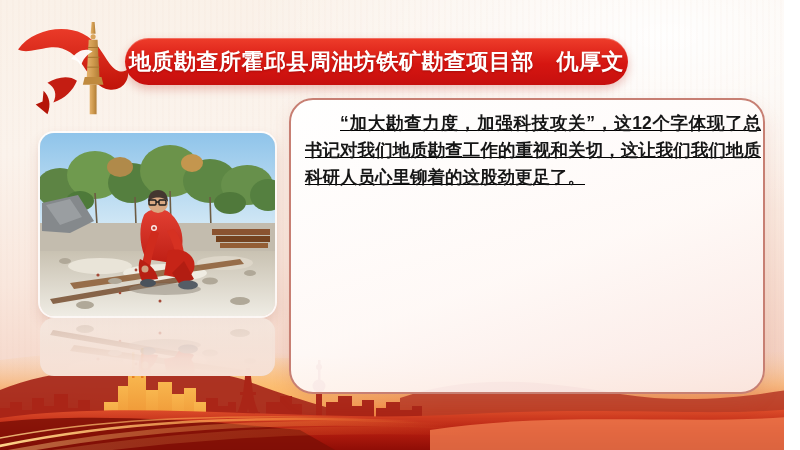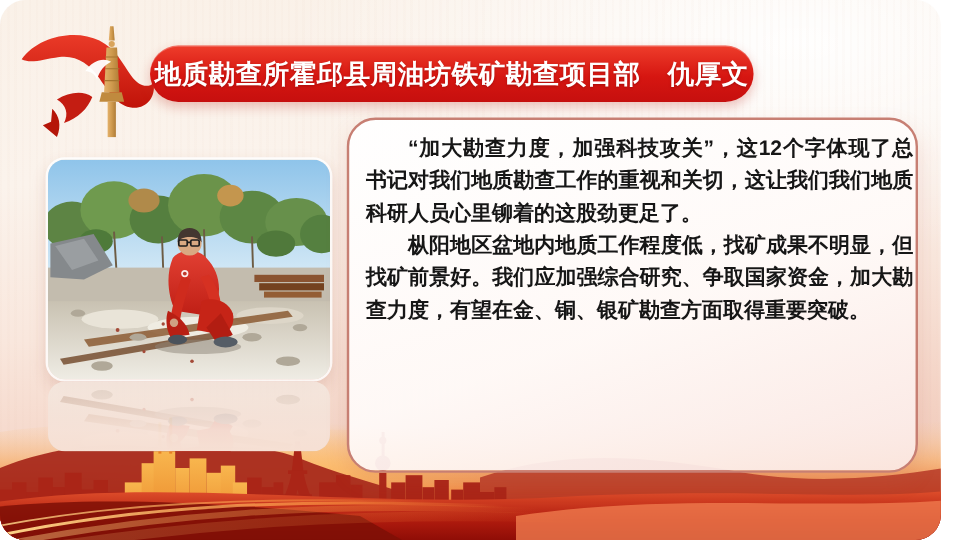--- a/index.html
+++ b/index.html
@@ -1,41 +1,41 @@
 <!DOCTYPE html>
 <html><head>
 <meta charset="utf-8">
 <style>
   html,body{margin:0;padding:0;background:#fff;}
   .slide{position:relative;width:784px;height:450px;overflow:hidden;
     font-family:"Liberation Sans",sans-serif;
     background:
       radial-gradient(120% 90% at 85% 8%, rgba(255,255,255,.95) 0%, rgba(255,255,255,0) 45%),
-      linear-gradient(175deg,#faf1e8 0%,#fbf3ec 30%,#f9e7dd 55%,#f4d3c5 78%,#f0c2b0 100%); border-radius: 21px;}
+      linear-gradient(175deg,#faf1e8 0%,#fbf3ec 30%,#f9e7dd 55%,#f4d3c5 78%,#f0c2b0 100%);}
   .bg-texture{position:absolute;inset:0;opacity:.45;pointer-events:none;
     background:repeating-linear-gradient(90deg,rgba(214,176,152,.08) 0 2px,rgba(255,255,255,0) 2px 6px);}
   .skyline{position:absolute;left:0;bottom:0;width:800px;height:160px;}
   .emblem{position:absolute;left:14px;top:20px;width:118px;height:108px;}
   .banner{position:absolute;left:125px;top:38px;width:503px;height:47px;border-radius:24px;
     background:linear-gradient(180deg,#ee3d2b 0%,#d61611 55%,#c60f0e 100%);
     box-shadow:0 4px 10px rgba(190,40,25,.28), inset 0 1px 0 rgba(255,255,255,.25);
     display:flex;align-items:center;justify-content:center;}
   .banner span{color:#ffffff;font-weight:700;font-size:22px;letter-spacing:.5px;white-space:nowrap;
     text-shadow:0 1px 2px rgba(110,0,0,.4);}
   .photo{position:absolute;left:40px;top:133px;width:235px;height:183px;border-radius:14px;overflow:hidden;
     box-shadow:0 0 0 2px rgba(255,255,255,.85), 0 6px 14px rgba(150,60,40,.2);}
   .photo svg{display:block;}
   .photo-reflection{position:absolute;left:40px;top:318px;width:235px;height:58px;border-radius:14px;overflow:hidden;}
   .photo-reflection svg{display:block;transform:scaleY(-1);opacity:.55;}
   .reflection-fade{position:absolute;inset:0;
     background:linear-gradient(180deg,rgba(250,236,228,.45) 0%,rgba(247,227,217,.92) 70%,#f6e0d4 100%);}
   .card{position:absolute;left:289px;top:98px;width:476px;height:296px;box-sizing:border-box;
     border:2px solid #c77f73;border-radius:24px;padding:10px 2px 0 14px;
     background:linear-gradient(160deg,rgba(255,255,255,.97) 0%,rgba(255,250,248,.95) 55%,rgba(251,233,229,.92) 100%);
-    box-shadow:0 8px 18px rgba(190,90,70,.15);}
+    box-shadow:0 8px 18px rgba(190,90,70,.15);text-decoration:underline;}
   .card p{margin:0;text-indent:2em;font-size:17.5px;line-height:27px;font-weight:700;color:#161616;
     text-align:justify;}
 </style>
 </head>
 <body>
 
 <div class="slide">
   <div class="bg-texture"></div>
 
   <svg class="skyline" viewBox="0 0 800 160" aria-hidden="true">
@@ -260,15 +260,14 @@
 
   <div class="photo-reflection">
     <svg width="235" height="183" viewBox="0 0 235 183" aria-hidden="true">
         <use href="#scene"></use>
       </svg>
     <div class="reflection-fade"></div>
   </div>
 
   <div class="card">
     <p>“加大勘查力度，加强科技攻关”，这12个字体现了总书记对我们地质勘查工作的重视和关切，这让我们我们地质科研人员心里铆着的这股劲更足了。</p>
-    <p>枞阳地区盆地内地质工作程度低，找矿成果不明显，但找矿前景好。我们应加强综合研究、争取国家资金，加大勘查力度，有望在金、铜、银矿勘查方面取得重要突破。</p>
   </div>
 </div>
 
 </body></html>

